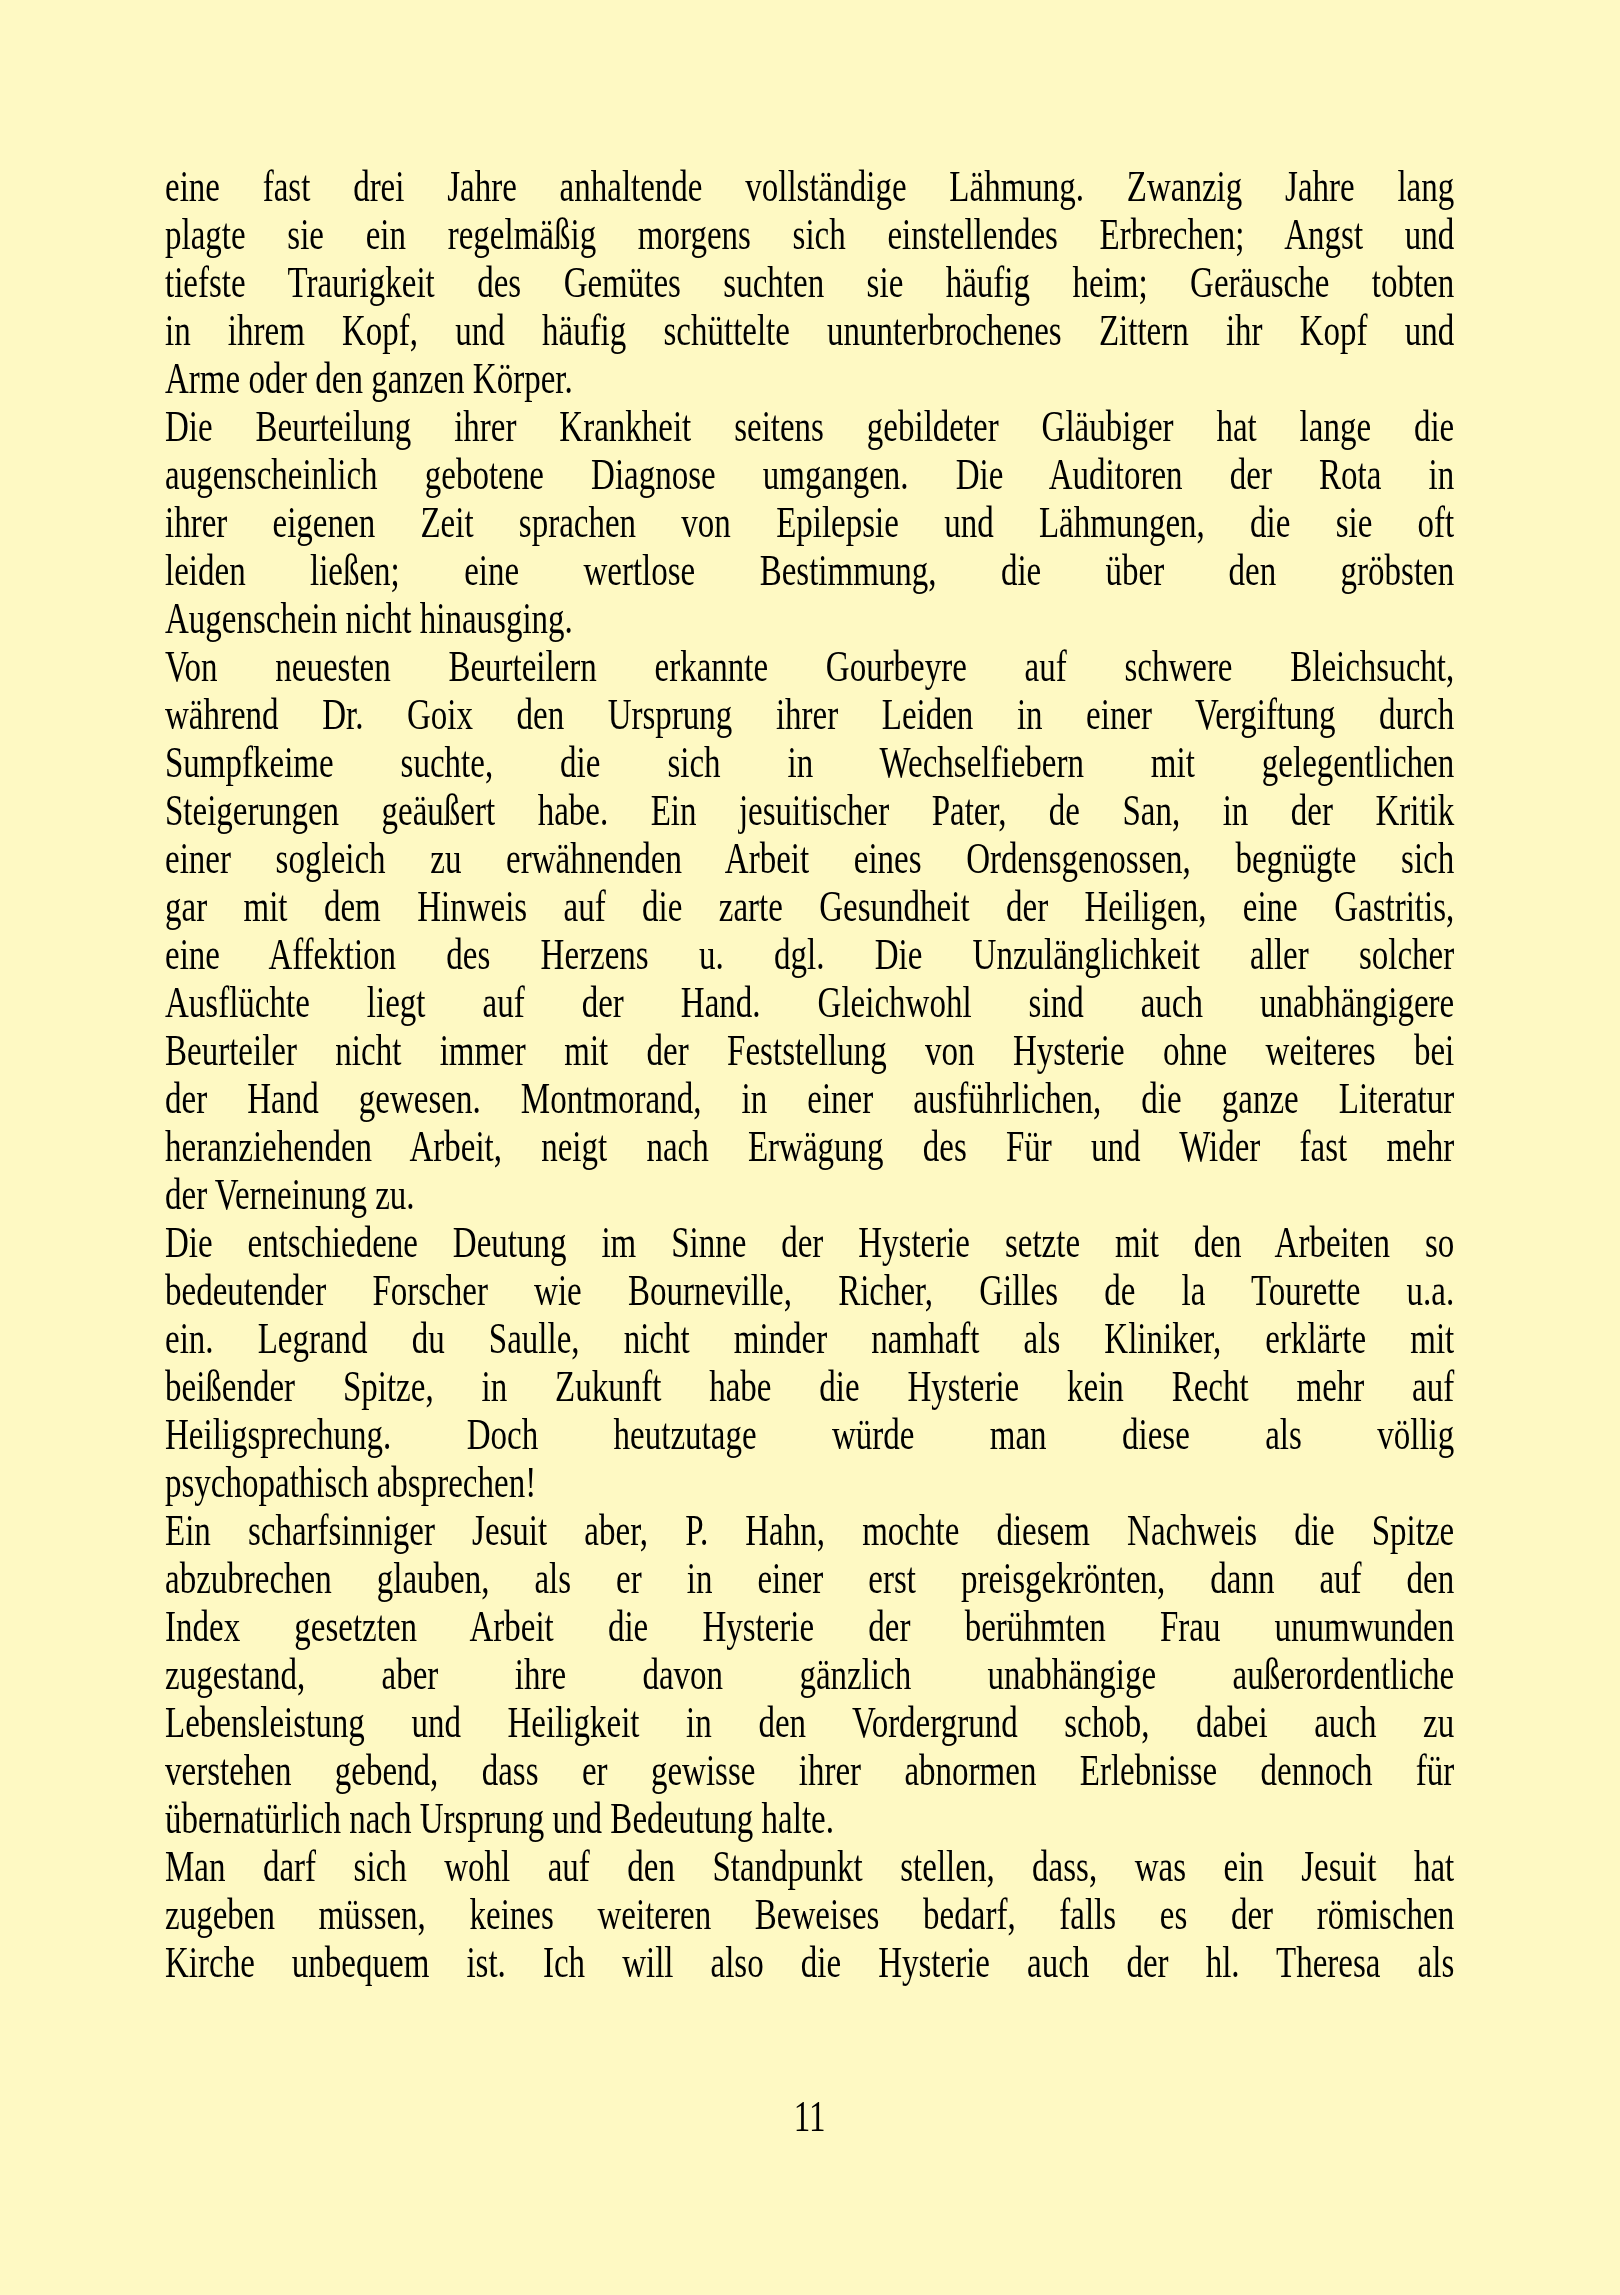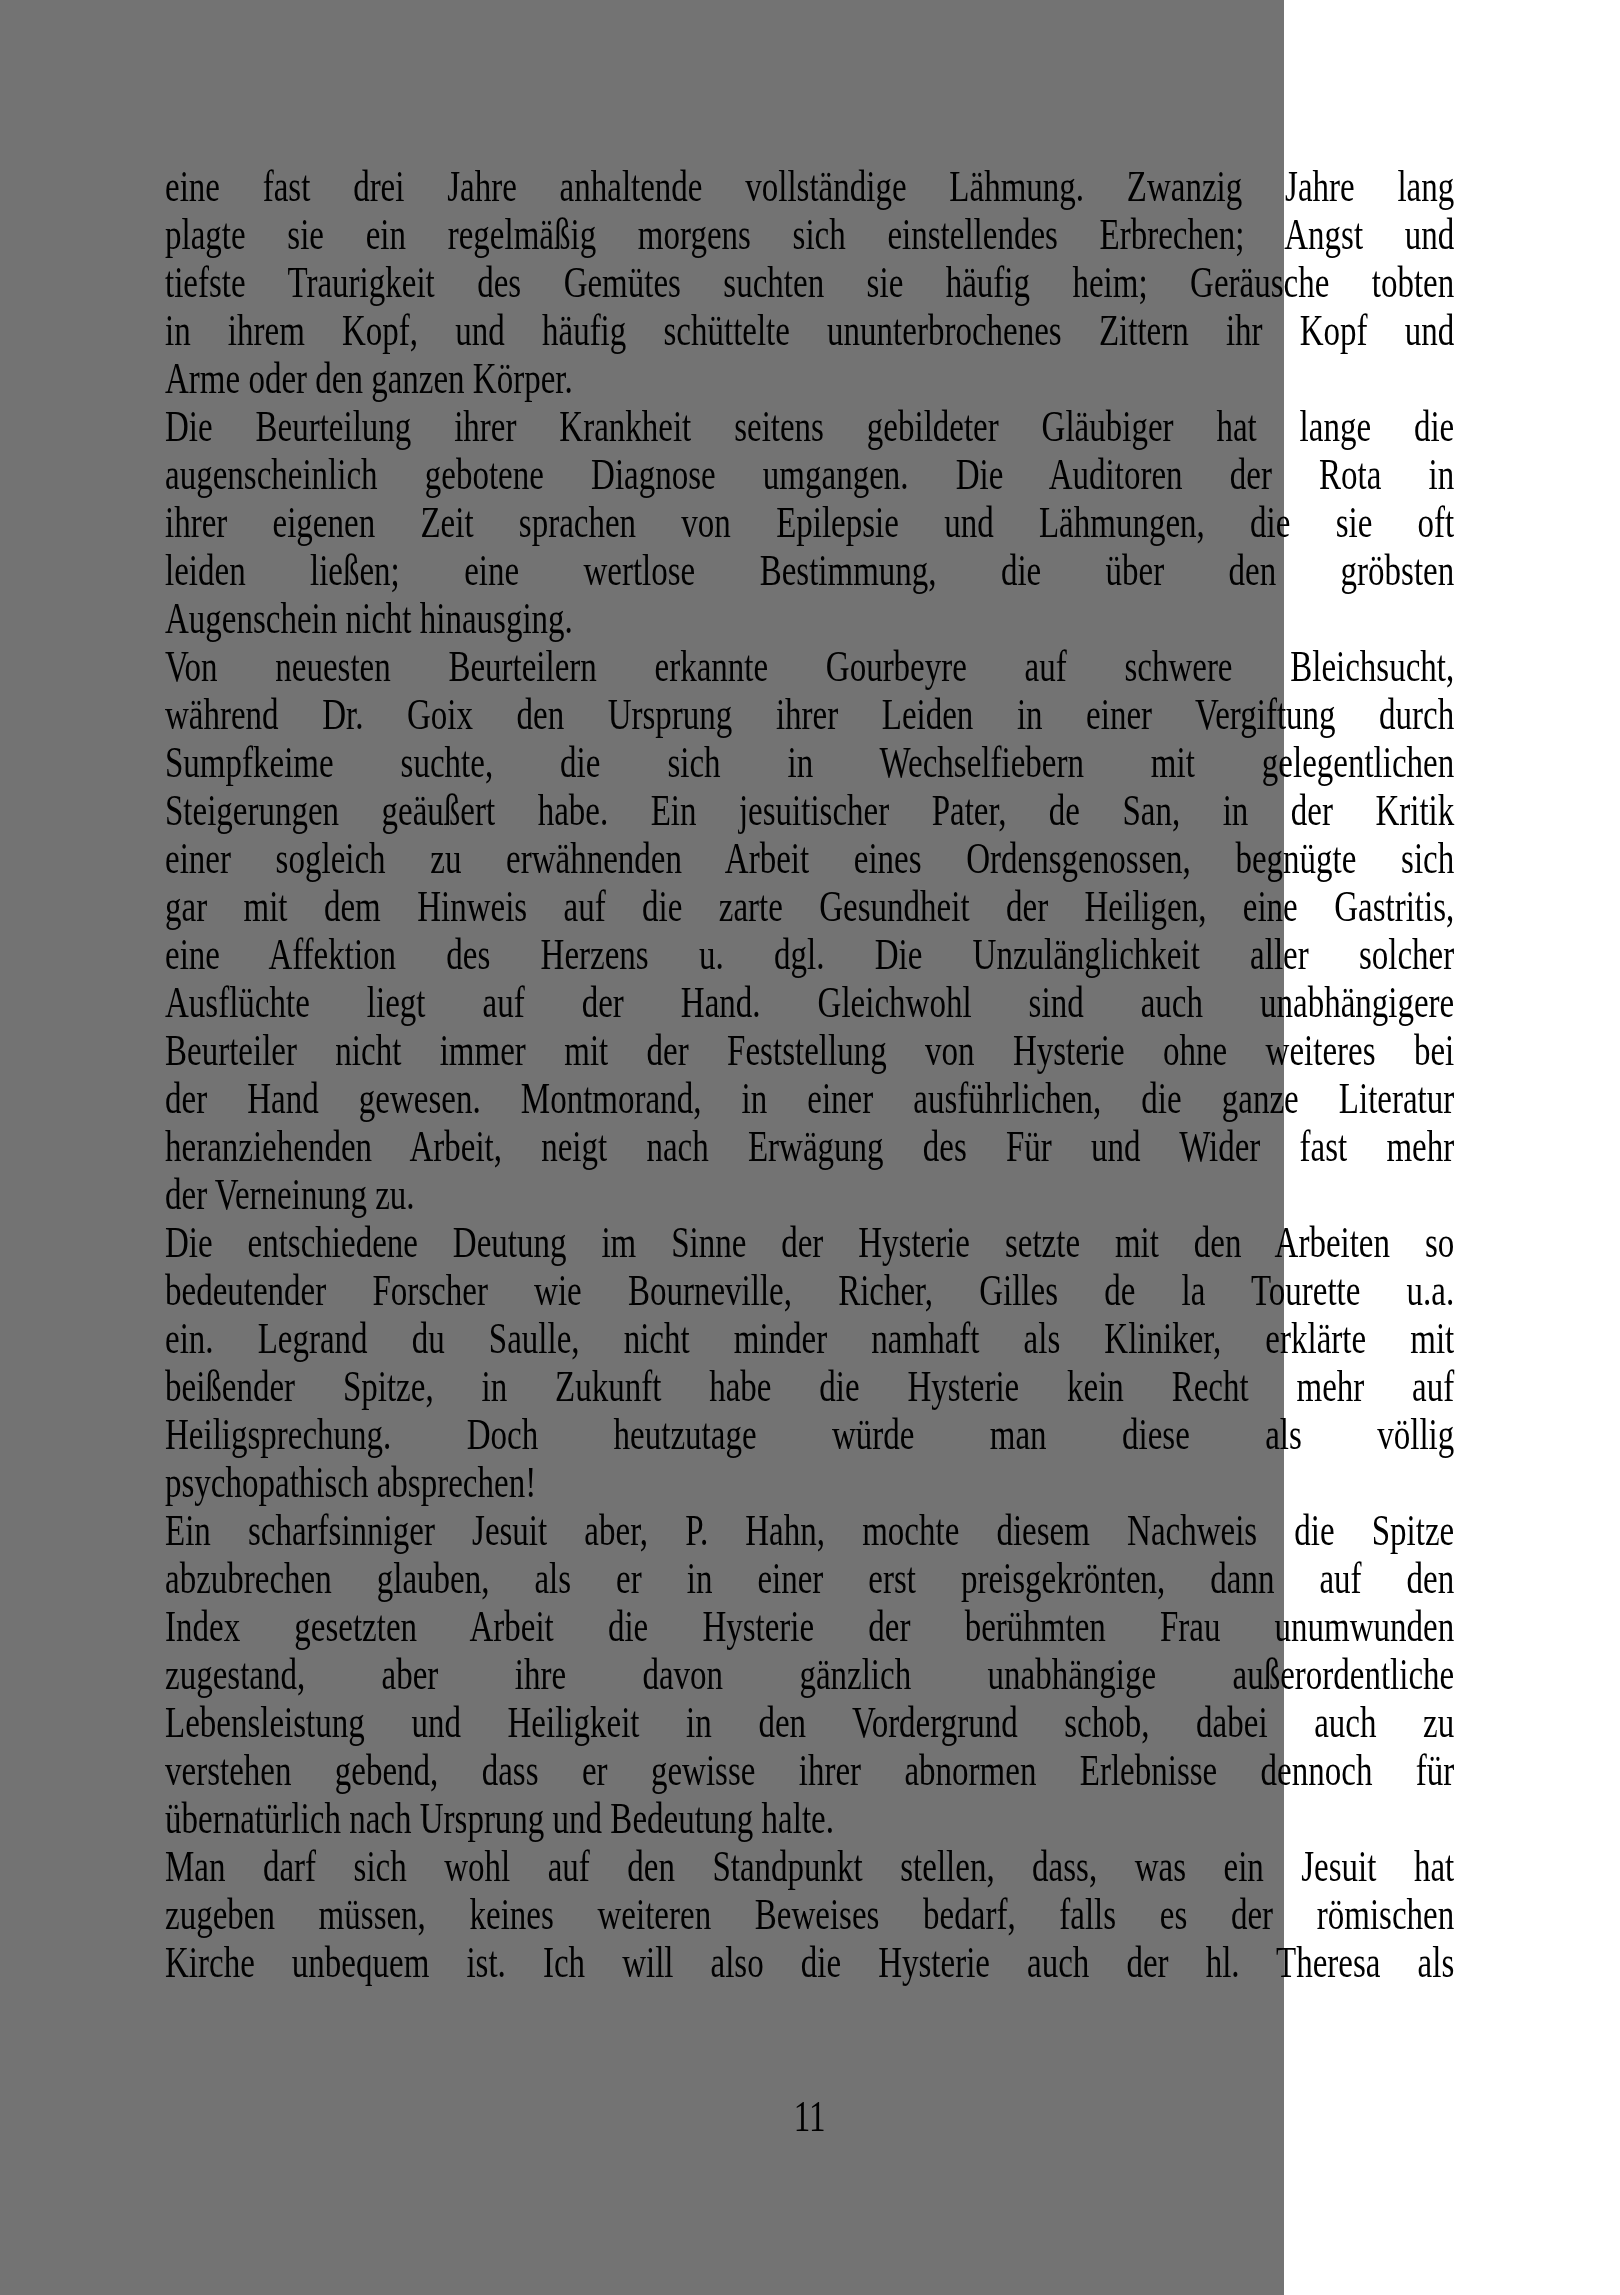--- a/index.html
+++ b/index.html
@@ -7,23 +7,23 @@
     padding: 0;
   }
   body {
     width: 1620px;
     height: 2295px;
     background: #ffffff;
     overflow: hidden;
   }
   .page {
     position: relative;
-    width: 1284px;
+    width: 1620px;
     height: 2295px;
-    background: #737373;
+    background: #fef9c3;
   }
   
   .text-scale {
     position: absolute;
     left: 165px;
     top: 163px;
     width: 1719px;
     transform: scaleX(0.75);
     transform-origin: left top;
     font-family: "Liberation Serif", "DejaVu Serif", serif;

